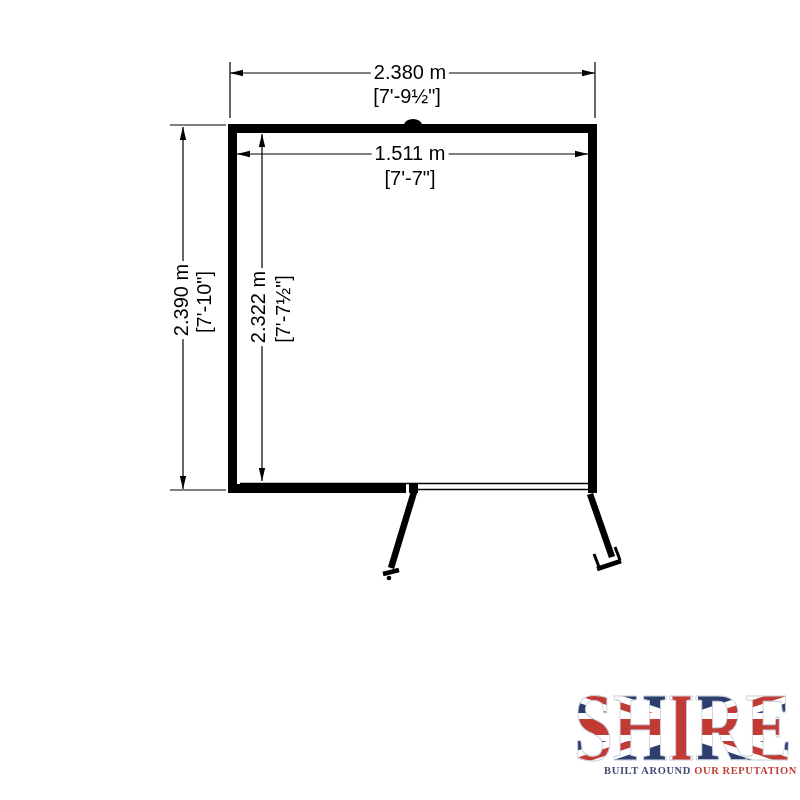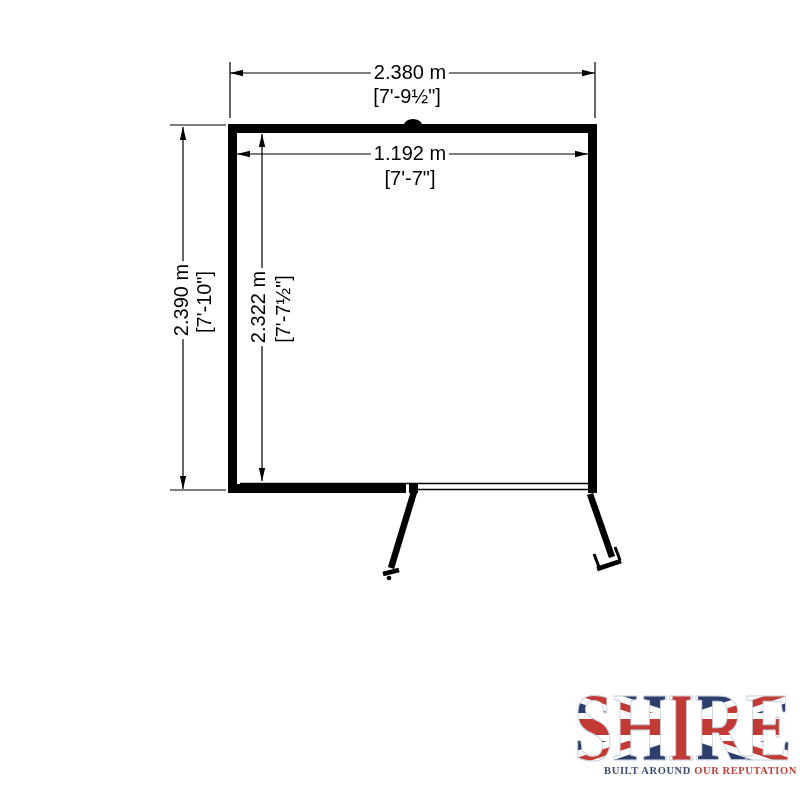--- a/index.html
+++ b/index.html
@@ -106,21 +106,21 @@
     </g>
     <g fill="#000">
       <path d="M262,134 L258.8,147 L265.2,147 Z"></path>
       <path d="M262,481 L258.8,468 L265.2,468 Z"></path>
     </g>
   </svg>
 
   <div class="dim" style="left:410px;top:72px">2.380 m</div>
   <div class="dim" style="left:407px;top:96px">[7'-9½"]</div>
 
-  <div class="dim" style="left:410px;top:153px">1.192 m</div>
+  <div class="dim" style="left:410px;top:153px">1.511 m</div>
   <div class="dim" style="left:410px;top:178px">[7'-7"]</div>
 
   <div class="dim rot" style="left:181px;top:300px">2.390 m</div>
   <div class="dim rot" style="left:204px;top:302px">[7'-10"]</div>
 
   <div class="dim rot" style="left:258px;top:307px">2.322 m</div>
   <div class="dim rot" style="left:283px;top:309px">[7'-7½"]</div>
 
 
   <div class="logo">

